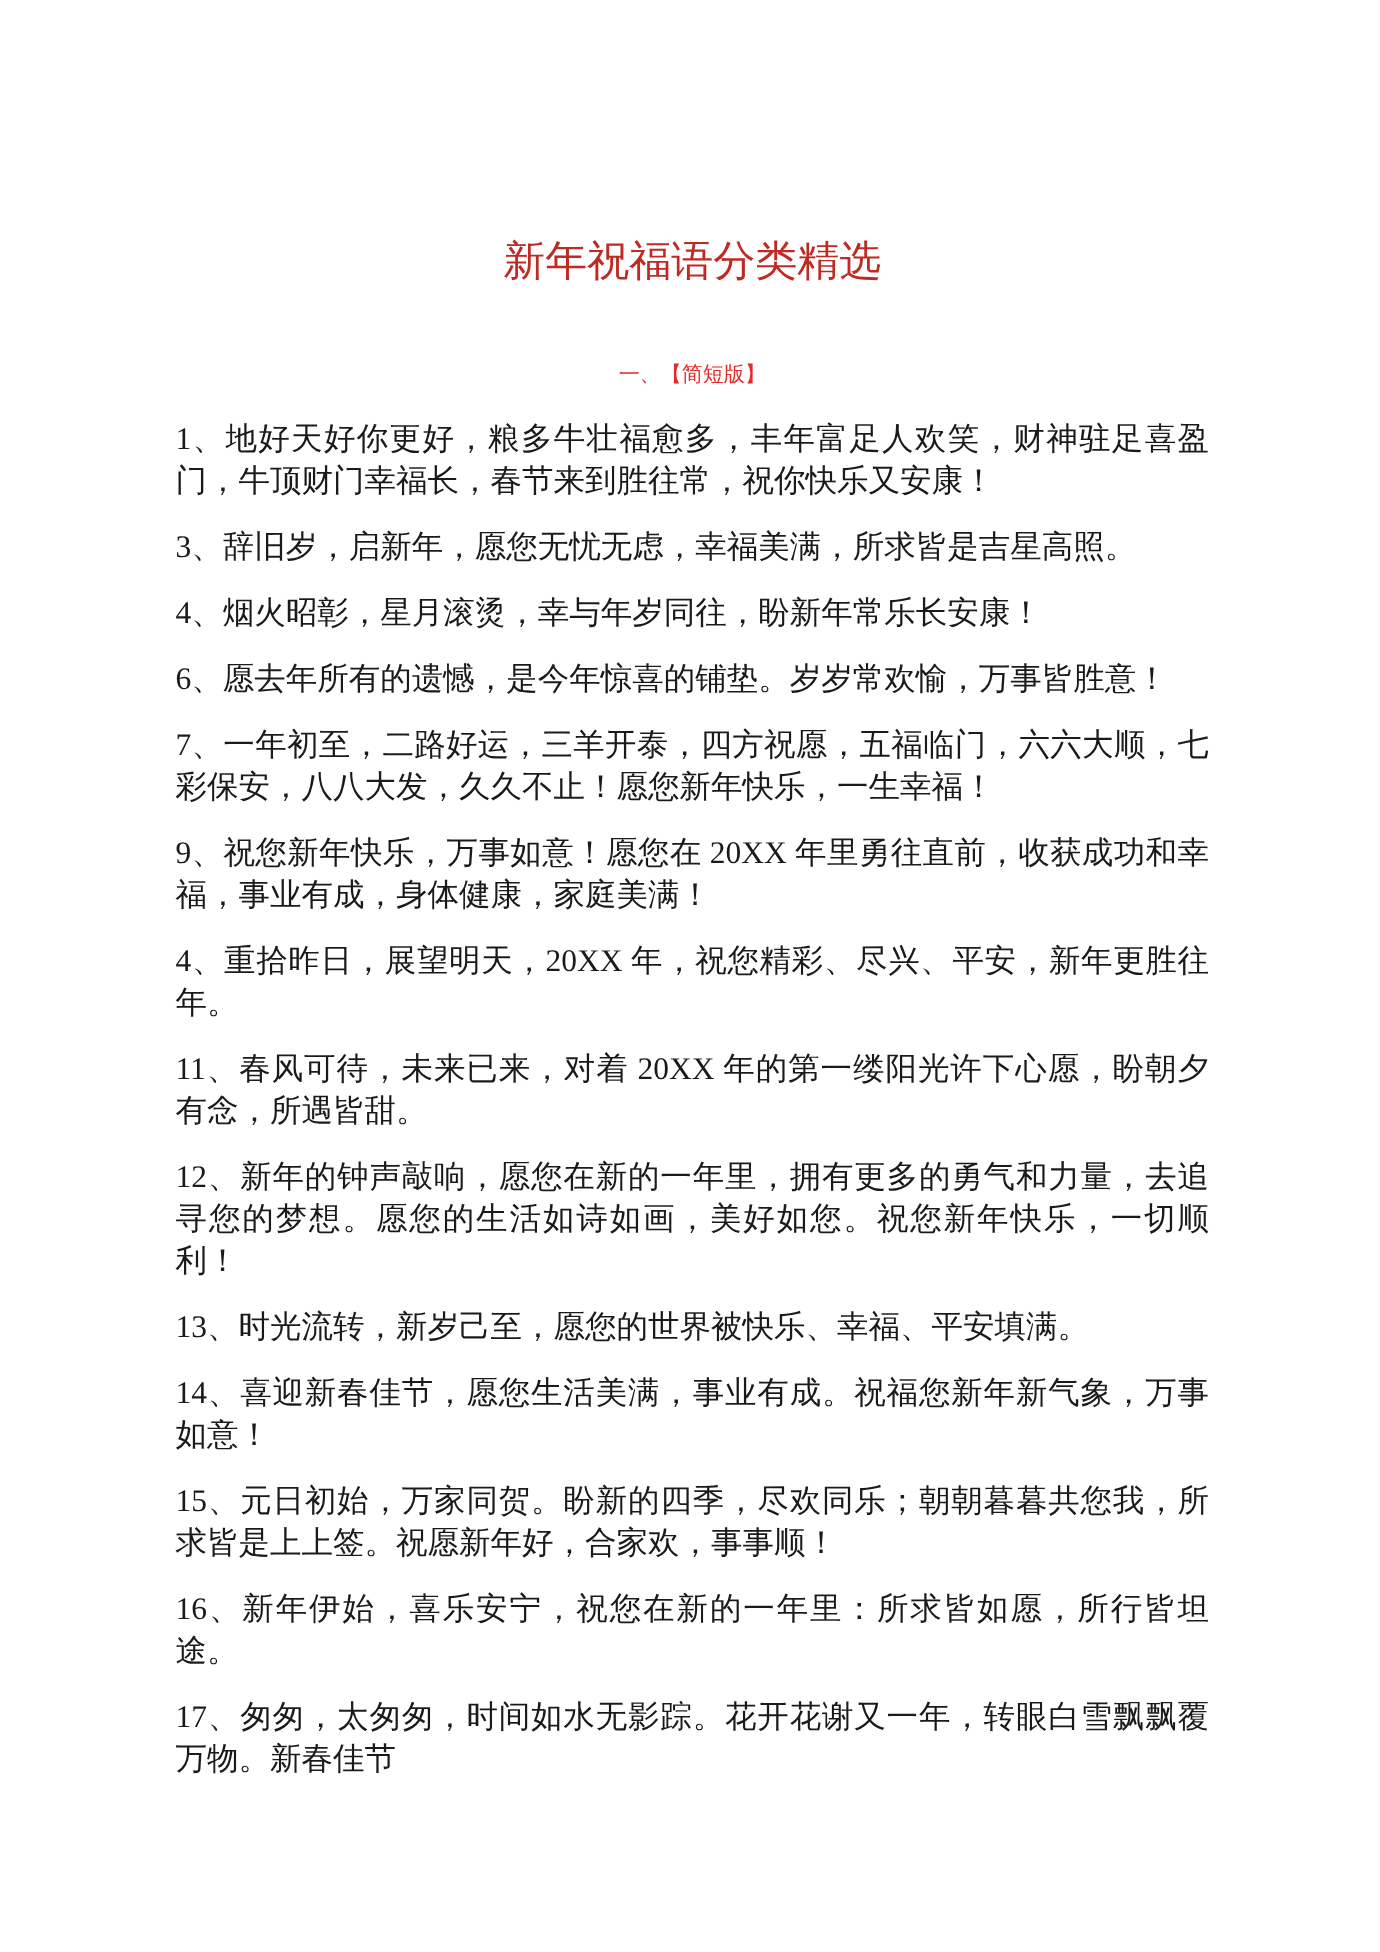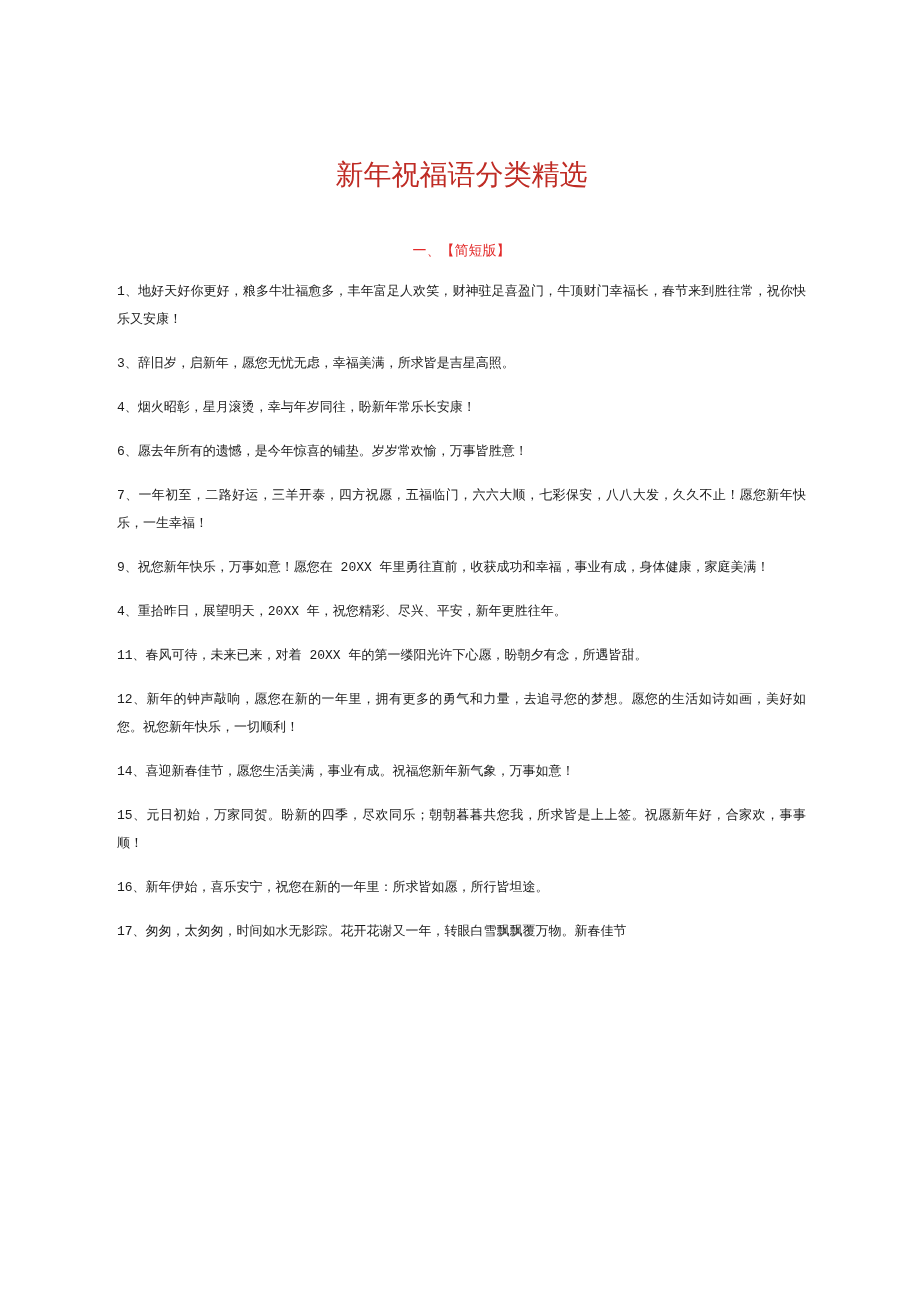--- a/index.html
+++ b/index.html
@@ -41,44 +41,44 @@
     line-height: 24px;
     font-weight: normal;
     text-align: center;
     color: var(--heading-red, #e32b2b);
   }
   .greeting-list {
     margin: 0;
   }
   .greeting-item {
     margin: 0 0 16px 0;
-    font-size: 13px;
+    font-size: 21px;
     line-height: 28px;
     text-align: justify;
     text-justify: inter-ideograph;
     word-break: break-all;
-    font-family: Liberation Mono, monospace;
   }
 </style>
 </head>
 <body>
 
 <div class="page" style="--title-red: #bf2b24; --heading-red: #e32b2b; --body-text: #1a1a1a;">
   <div class="content">
     <h1 class="doc-title">新年祝福语分类精选</h1>
     <h2 class="section-heading">一、【简短版】</h2>
     <div class="greeting-list">
         <p class="greeting-item">1、地好天好你更好，粮多牛壮福愈多，丰年富足人欢笑，财神驻足喜盈门，牛顶财门幸福长，春节来到胜往常，祝你快乐又安康！</p>
         <p class="greeting-item">3、辞旧岁，启新年，愿您无忧无虑，幸福美满，所求皆是吉星高照。</p>
         <p class="greeting-item">4、烟火昭彰，星月滚烫，幸与年岁同往，盼新年常乐长安康！</p>
         <p class="greeting-item">6、愿去年所有的遗憾，是今年惊喜的铺垫。岁岁常欢愉，万事皆胜意！</p>
         <p class="greeting-item">7、一年初至，二路好运，三羊开泰，四方祝愿，五福临门，六六大顺，七彩保安，八八大发，久久不止！愿您新年快乐，一生幸福！</p>
         <p class="greeting-item">9、祝您新年快乐，万事如意！愿您在 20XX 年里勇往直前，收获成功和幸福，事业有成，身体健康，家庭美满！</p>
         <p class="greeting-item">4、重拾昨日，展望明天，20XX 年，祝您精彩、尽兴、平安，新年更胜往年。</p>
         <p class="greeting-item">11、春风可待，未来已来，对着 20XX 年的第一缕阳光许下心愿，盼朝夕有念，所遇皆甜。</p>
         <p class="greeting-item">12、新年的钟声敲响，愿您在新的一年里，拥有更多的勇气和力量，去追寻您的梦想。愿您的生活如诗如画，美好如您。祝您新年快乐，一切顺利！</p>
+        <p class="greeting-item">13、时光流转，新岁己至，愿您的世界被快乐、幸福、平安填满。</p>
         <p class="greeting-item">14、喜迎新春佳节，愿您生活美满，事业有成。祝福您新年新气象，万事如意！</p>
         <p class="greeting-item">15、元日初始，万家同贺。盼新的四季，尽欢同乐；朝朝暮暮共您我，所求皆是上上签。祝愿新年好，合家欢，事事顺！</p>
         <p class="greeting-item">16、新年伊始，喜乐安宁，祝您在新的一年里：所求皆如愿，所行皆坦途。</p>
         <p class="greeting-item">17、匆匆，太匆匆，时间如水无影踪。花开花谢又一年，转眼白雪飘飘覆万物。新春佳节</p>
       </div>
   </div>
 </div>
 
 </body></html>

